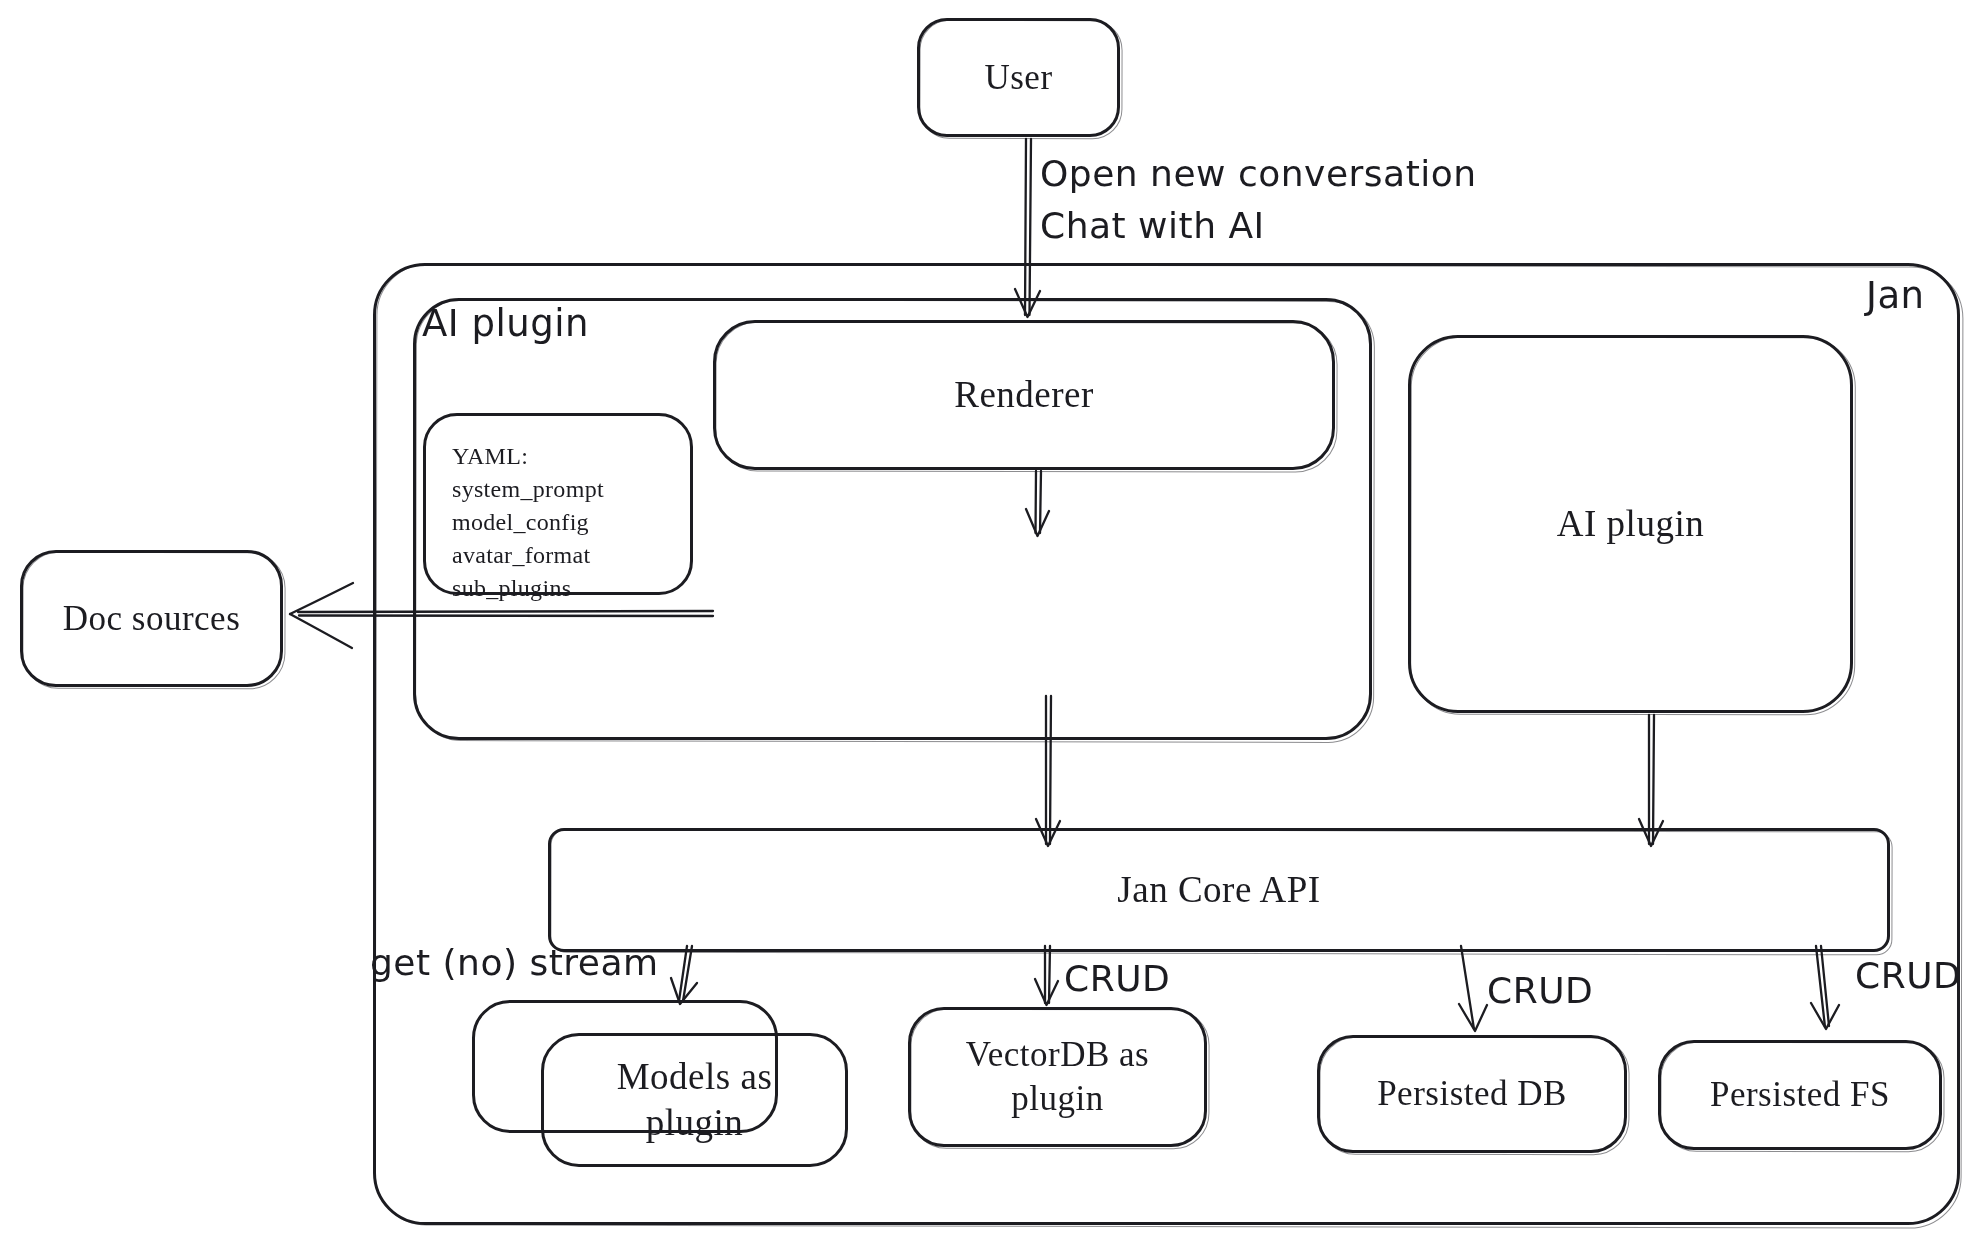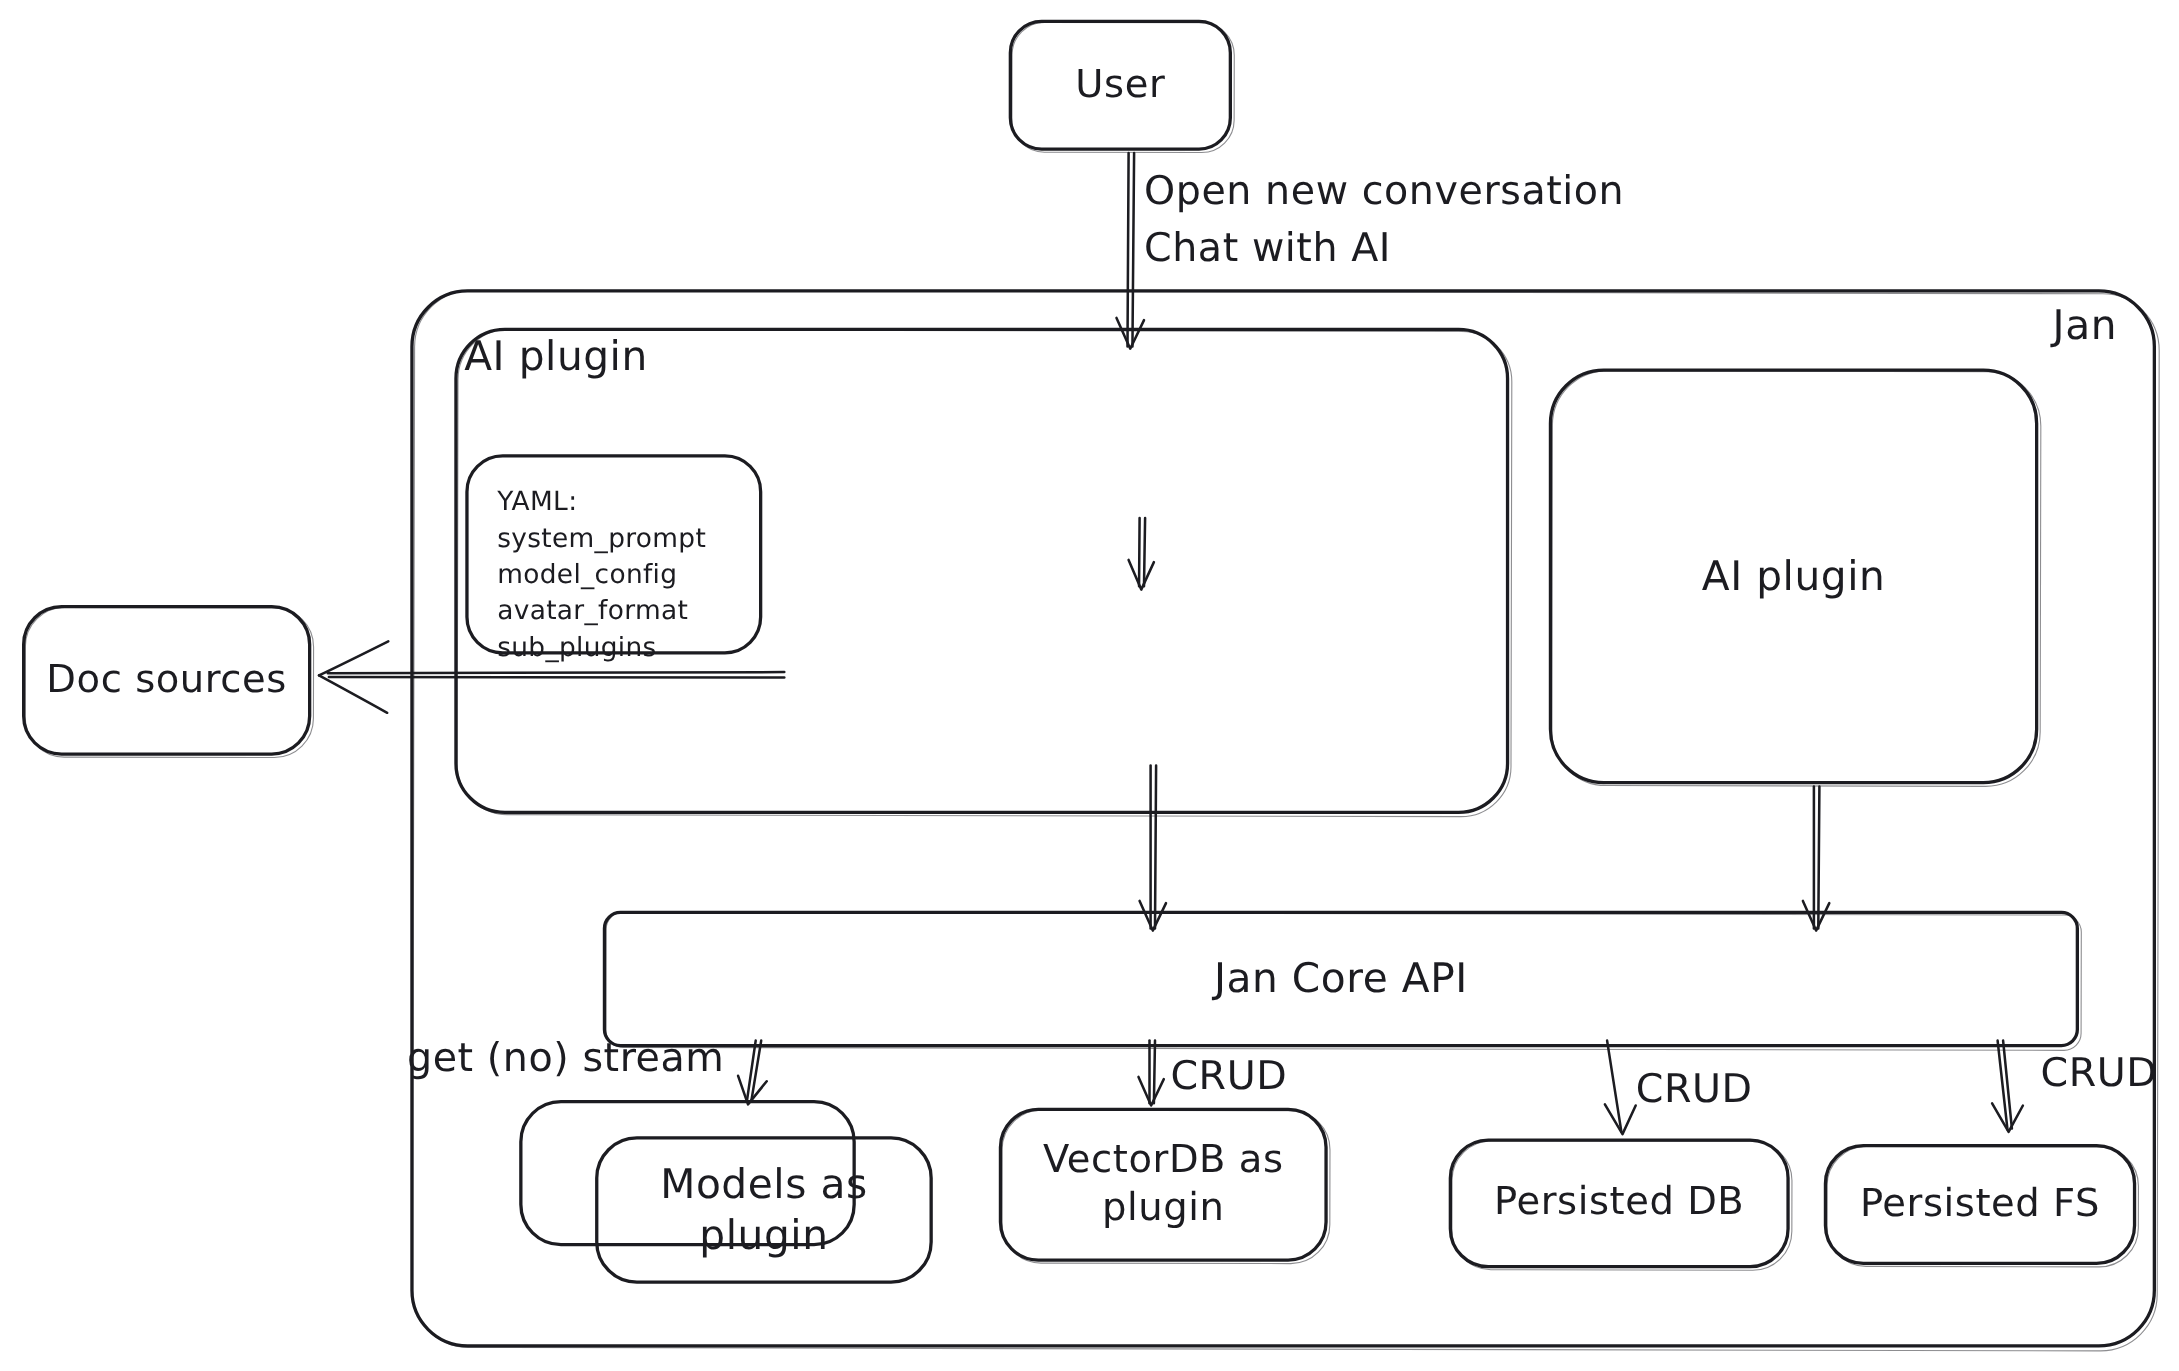--- a/index.html
+++ b/index.html
@@ -12,20 +12,21 @@
     overflow:hidden;
   }
   .box{
     position:absolute;
     border:3px solid #1c1c21;
     background:transparent;
     display:flex;align-items:center;justify-content:center;
     text-align:center;
     box-sizing:border-box;
     z-index:2;
+    font-family:Liberation Serif, serif;
   }
   
   .sk::after{
     content:"";
     position:absolute;inset:-3px;
     border:1.6px solid rgba(28,28,33,.5);
     border-radius:inherit;
     transform:translate(2.5px,2px) rotate(.12deg);
     pointer-events:none;
   }
@@ -118,20 +119,23 @@
   <div class="box sk" style="left:373px;top:263px;width:1587px;height:962px;border-radius:52px;"></div>
   <div class="ann" style="left:1866px;top:274px;font-size:37px;">Jan</div>
 
   <div class="box sk" style="left:413px;top:298px;width:959px;height:442px;border-radius:46px;"></div>
   <div class="ann" style="left:422px;top:302px;font-size:37px;">AI plugin</div>
 
   <div class="box sk" style="left:917px;top:18px;width:203px;height:119px;border-radius:30px;">
     <span class="lbl" style="font-size:35px;">User</span>
   </div>
 
+  <div class="box sk" style="left:713px;top:320px;width:622px;height:150px;border-radius:42px;">
+    <span class="lbl">Renderer</span>
+  </div>
 
   <div class="box" style="left:423px;top:413px;width:270px;height:182px;border-radius:34px;">
     <div class="yaml-body">
       <div>YAML:</div>
       <div>system_prompt</div>
       <div>model_config</div>
       <div>avatar_format</div>
       <div>sub_plugins</div>
     </div>
   </div>

